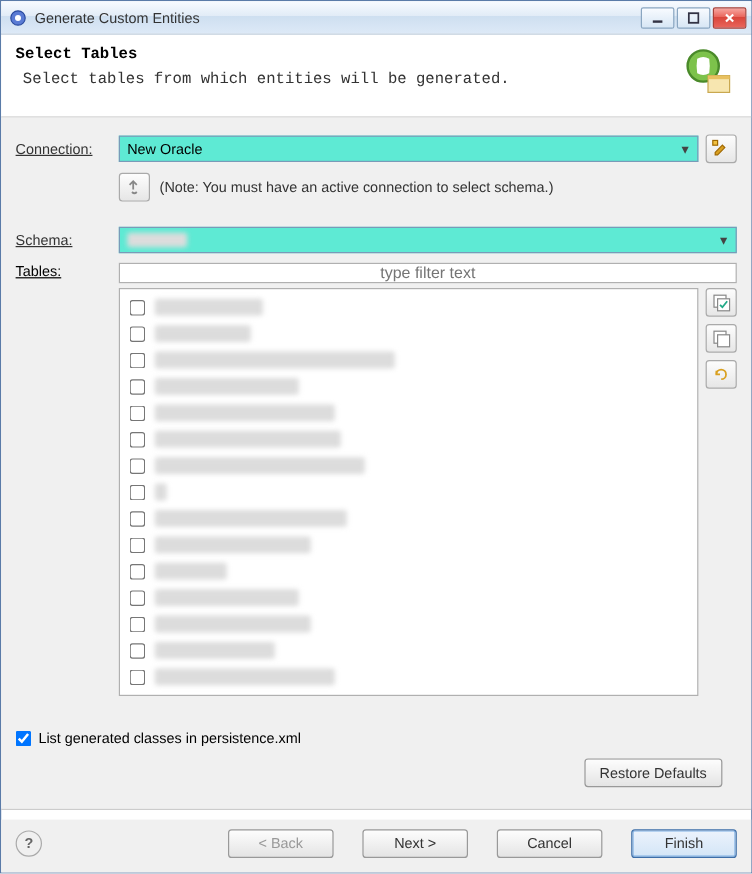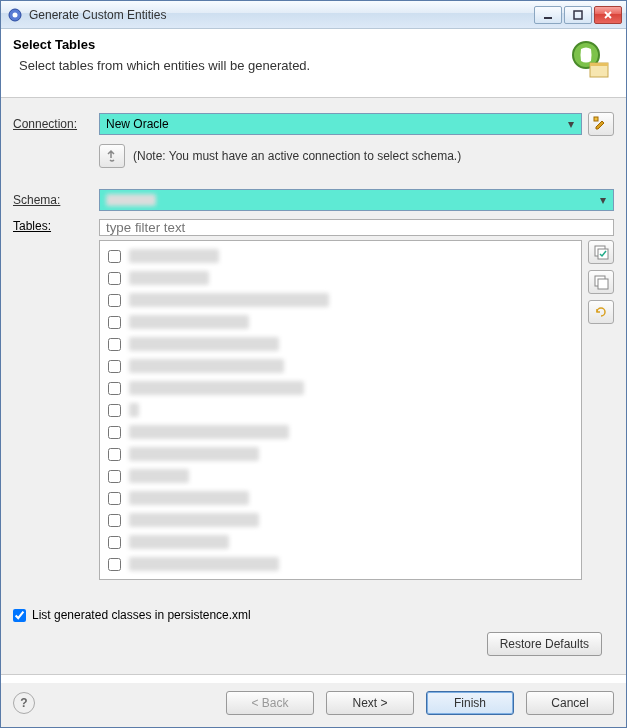--- a/index.html
+++ b/index.html
@@ -47,20 +47,21 @@
   background: linear-gradient(to bottom, #f7a6a0 0%, #e9655c 45%, #d9453b 46%, #e9655c 100%);
   border-color: #a84038;
   color: #fff;
 }
 .header {
   background: #fff;
   padding: 8px 12px 12px 12px;
   border-bottom: 1px solid #ccc;
   display: flex;
   align-items: flex-start;
+  font-family: Liberation Mono, monospace;
 }
 .header-left { flex: 1; }
 .header-title { font-weight: bold; font-size: 13px; margin-bottom: 6px; }
 .header-desc { font-size: 13px; color: #333; margin-left: 6px; }
 .header-icon {
   width: 48px; height: 48px;
   display: flex; align-items: center; justify-content: center;
 }
 .content {
   flex: 1;
@@ -98,20 +99,21 @@
   margin-left: 86px; margin-bottom: 21px;
 }
 .note-text { color: #333; }
 .filter-input {
   flex: 1;
   height: 22px;
   border: 1px solid #b0b0b0;
   background: #fff;
   padding: 0 6px;
   color: #0f766e;
+  text-align: center;
 }
 .tables-row { display: flex; align-items: flex-start; gap: 6px; flex: 1; min-height: 0; }
 .tables-label-col { width: 80px; }
 .tables-main { flex: 1; display: flex; flex-direction: column; min-height: 0; }
 .tables-list-wrapper { display: flex; gap: 6px; flex: 1; min-height: 0; margin-top: 4px; }
 .tables-list {
   flex: 1;
   border: 1px solid #b0b0b0;
   background: #fff;
   overflow-y: scroll;
@@ -158,21 +160,21 @@
   display: flex; align-items: center;
 }
 .help-icon {
   width: 22px; height: 22px;
   border: 1px solid #aaa;
   border-radius: 50%;
   display: flex; align-items: center; justify-content: center;
   color: #666;
   font-weight: bold;
 }
-.footer-btns { flex: 1; display: flex; justify-content: flex-end; gap: 12px; }
+.footer-btns { flex: 1; display: flex; justify-content: flex-end; gap: 24px; }
 .label-plain { width: 80px; color: #333; }
 ::-webkit-scrollbar { width: 16px; }
 ::-webkit-scrollbar-track { background: #f0f0f0; border-left: 1px solid #ddd; }
 ::-webkit-scrollbar-thumb { background: #c8c8c8; border: 1px solid #aaa; border-radius: 2px; }
 </style>
 </head>
 <body>
 
 <div class="window">
 
@@ -357,18 +359,18 @@
 
   </div>
 
   <div class="footer-sep"></div>
 
   <div class="footer">
     <div class="help-icon">?</div>
     <div class="footer-btns">
       <div class="btn disabled">&lt; Back</div>
       <div class="btn">Next &gt;</div>
+      <div class="btn">Cancel</div>
       <div class="btn default">Finish</div>
-      <div class="btn">Cancel</div>
     </div>
   </div>
 
 </div>
 
 </body></html>

